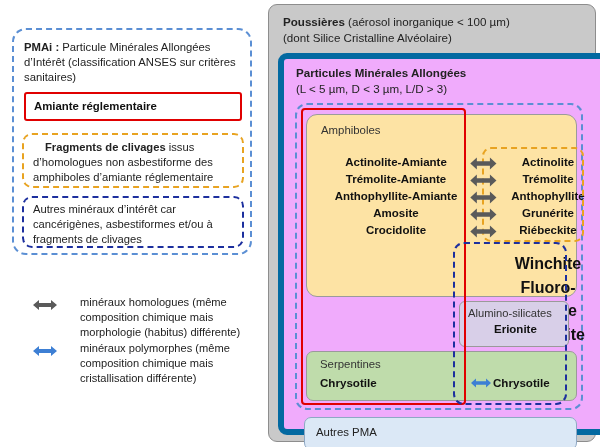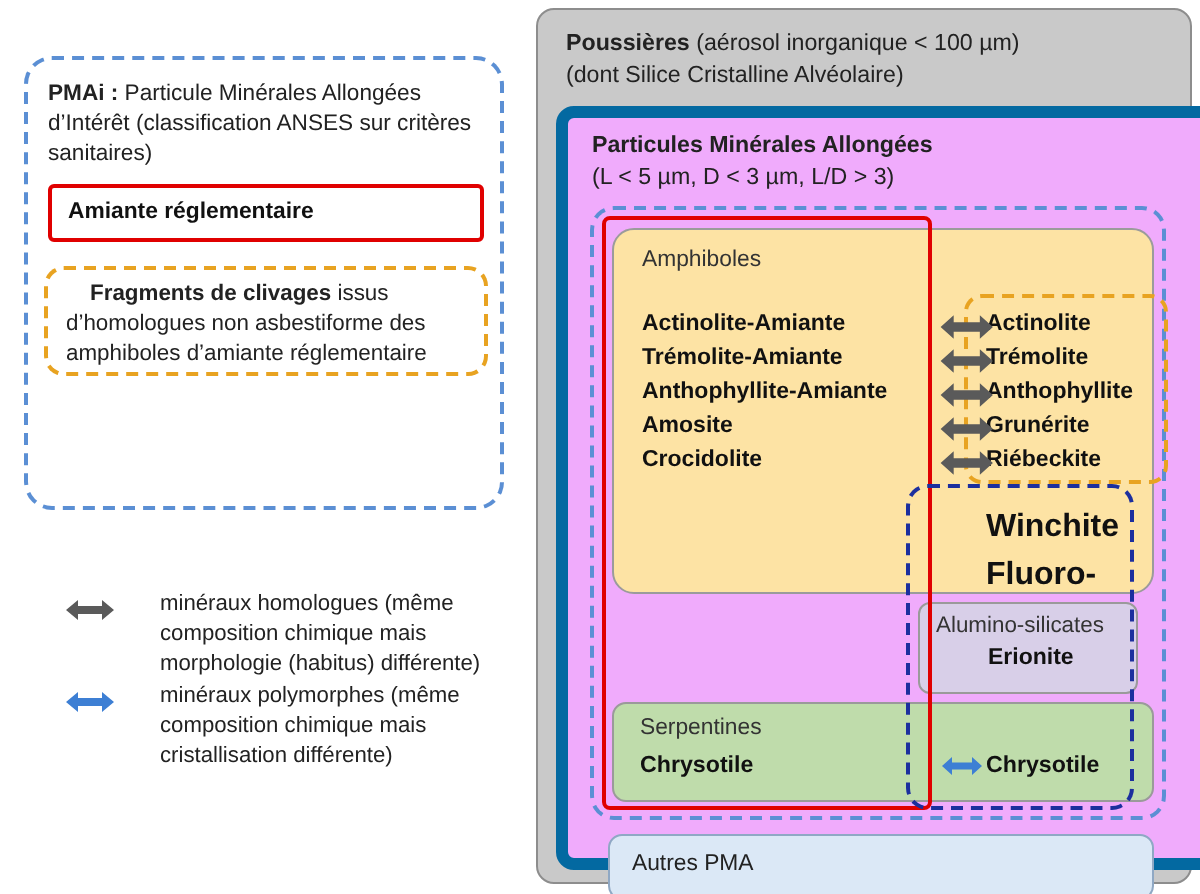--- a/index.html
+++ b/index.html
@@ -97,21 +97,21 @@
   .red-frame{
     position:absolute;left:17px;top:49px;width:165px;height:297px;
     border:2px solid #e00000;border-radius:4px;
     box-sizing:border-box;z-index:6;
   }
 
   
   .amph-box{
     position:absolute;left:22px;top:55px;width:271px;height:183px;
     background:#fde3a4;border:1px solid #9b9b9b;border-radius:11px;
-    box-sizing:border-box;z-index:3;
+    box-sizing:border-box;z-index:3;text-align:center;
   }
   .amph-label{
     position:absolute;left:14px;top:9px;font-size:11.4px;color:#333;
   }
   .amph-col-left{
     position:absolute;left:14px;top:39px;width:150px;
     font-size:11.5px;font-weight:bold;color:#111;line-height:1.47;
   }
   .amph-col-right{
     position:absolute;left:186px;top:39px;width:110px;
@@ -180,20 +180,23 @@
     <div class="box-amiante">
       <span>Amiante réglementaire</span>
     </div>
 
     <div class="box-fragments">
       <div class="txt">
         <b>Fragments de clivages</b><span> issus d’homologues non asbestiforme des amphiboles d’amiante réglementaire</span>
       </div>
     </div>
 
+    <div class="box-autres">
+      <div class="txt">Autres minéraux d’intérêt car cancérigènes, asbestiformes et/ou à fragments de clivages</div>
+    </div>
 
     <div class="legend-row legend-1">
       <svg class="legend-arrow" viewBox="0 0 26 14">
         <path d="M1 7 L7 2 L7 5 L19 5 L19 2 L25 7 L19 12 L19 9 L7 9 L7 12 Z" fill="#5a5a5a"></path>
       </svg>
       <div class="legend-text">minéraux homologues (même composition chimique mais morphologie (habitus) différente)</div>
     </div>
 
     <div class="legend-row legend-2">
       <svg class="legend-arrow" viewBox="0 0 26 14">

